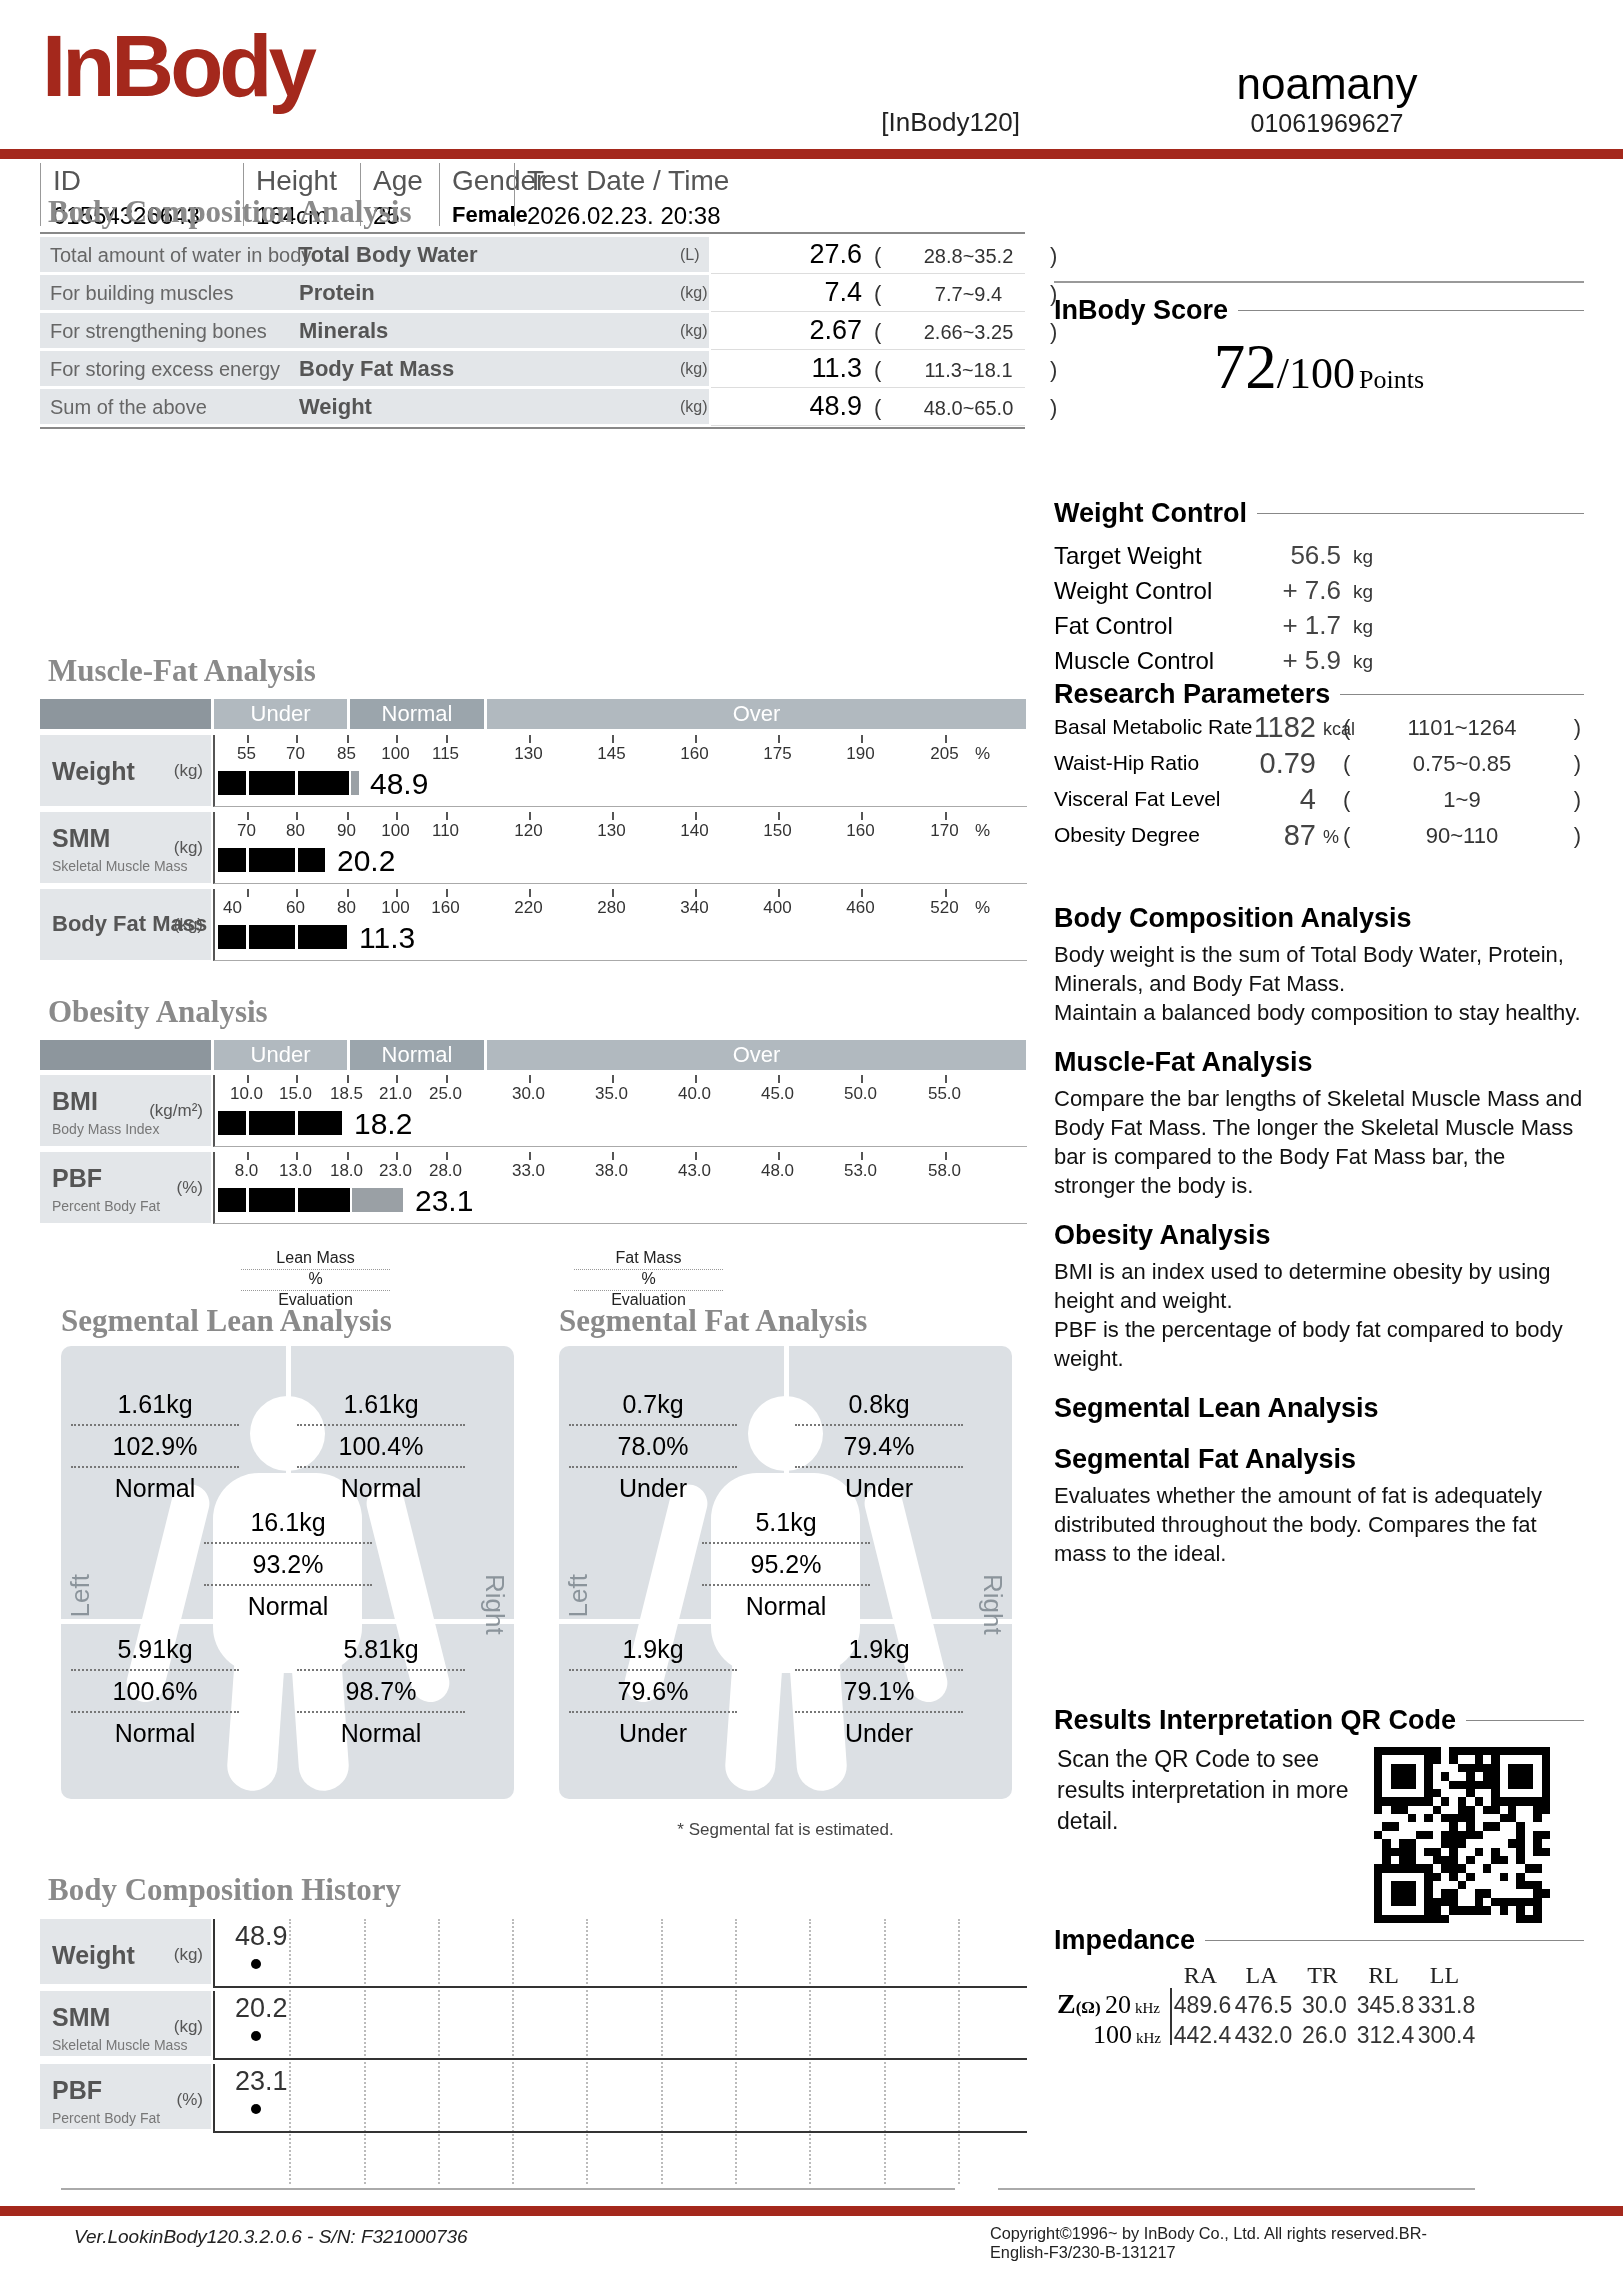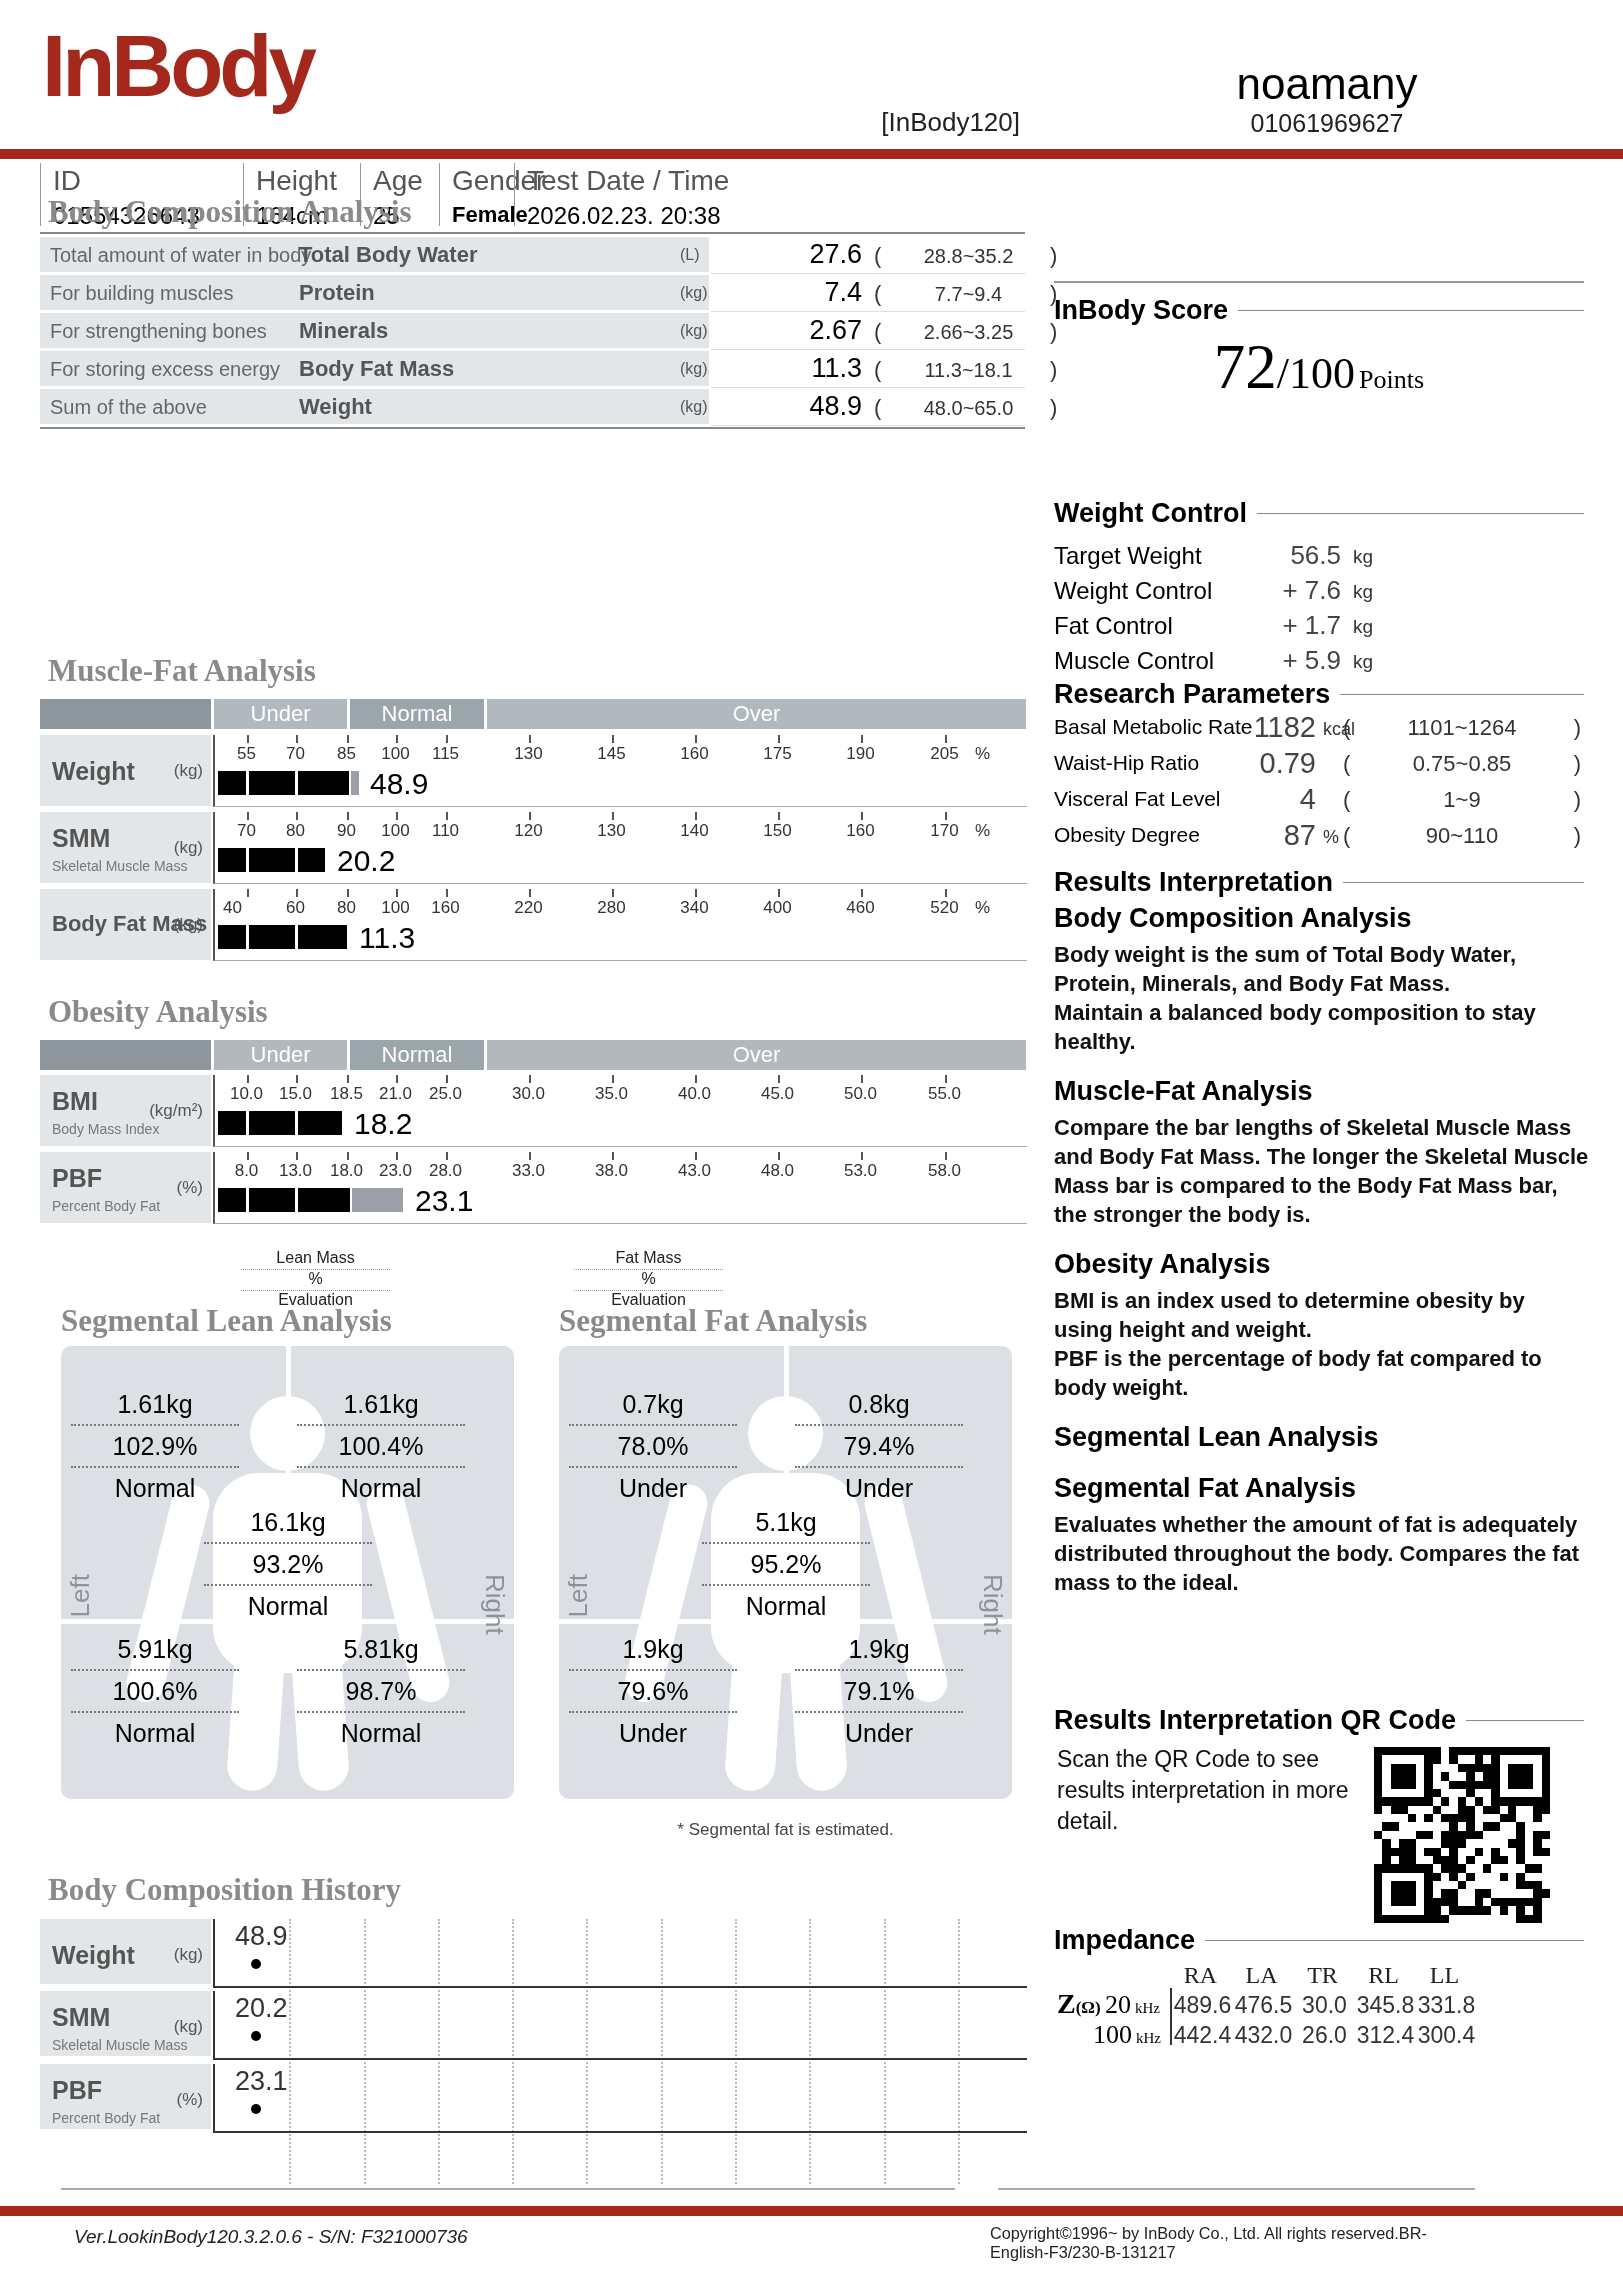--- a/index.html
+++ b/index.html
@@ -112,21 +112,21 @@
   #rp-rows{position:absolute;left:1054px;top:711px;width:530px;}
   .rp-row{position:relative;height:36px;}
   .rp-label{position:absolute;left:0;top:4px;font-size:21px;color:#000;}
   .rp-value{position:absolute;left:109px;width:153px;top:0;text-align:right;font-size:29px;color:#444;}
   .rp-unit{position:absolute;left:269px;top:8px;font-size:18px;color:#333;}
   .rp-range{position:absolute;left:289px;width:238px;top:4px;font-size:22px;color:#333;display:flex;justify-content:space-between;}
   .rp-range .mid{flex:1;text-align:center;}
   #ri-sections{position:absolute;left:1054px;top:903px;width:535px;}
   .ri-sec{margin-bottom:20px;}
   .ri-head{font-size:27px;font-weight:bold;color:#000;margin-bottom:6px;}
-  .ri-body{font-size:22px;line-height:29px;color:#111;white-space:pre-line;font-weight:bold;}
+  .ri-body{font-size:22px;line-height:29px;color:#111;white-space:pre-line;}
   .qr-text{position:absolute;left:1057px;top:1744px;width:297px;font-size:23px;line-height:31px;color:#111;}
   .qr-box{position:absolute;left:1374px;top:1747px;width:176px;height:176px;}
   .imp-cols{position:absolute;left:1170px;top:1962px;display:flex;font-family:"Liberation Serif",serif;font-size:24px;color:#222;}
   .imp-cols span{width:61px;text-align:center;}
   .imp-z{position:absolute;left:1057px;top:1988px;font-family:"Liberation Serif",serif;font-weight:bold;color:#000;}
   .imp-z .zz{font-size:28px;}
   .imp-z .zu{font-size:17px;}
   .imp-freq{position:absolute;font-family:"Liberation Serif",serif;color:#000;}
   .imp-freq .f{font-size:26px;}
   .imp-freq .u{font-size:15px;}
@@ -644,24 +644,20 @@
        <div class="rp-value">87</div>
        <div class="rp-unit">%</div>
        <div class="rp-range">
           <span>(</span>
           <span class="mid">90~110</span>
           <span>)</span>
         </div>
      </div>
     </div>
 
-  <div class="rtitle" style="top:867px;">
-      <span>Results Interpretation</span>
-      <i class="rule"></i>
-    </div>
   <div id="ri-sections">
       <div class="ri-sec">
        <div class="ri-head">Body Composition Analysis</div>
        <div class="ri-body">Body weight is the sum of Total Body Water, Protein, Minerals, and Body Fat Mass.
 Maintain a balanced body composition to stay healthy.</div>
      </div>
       <div class="ri-sec">
        <div class="ri-head">Muscle-Fat Analysis</div>
        <div class="ri-body">Compare the bar lengths of Skeletal Muscle Mass and Body Fat Mass. The longer the Skeletal Muscle Mass bar is compared to the Body Fat Mass bar, the stronger the body is.</div>
      </div>

